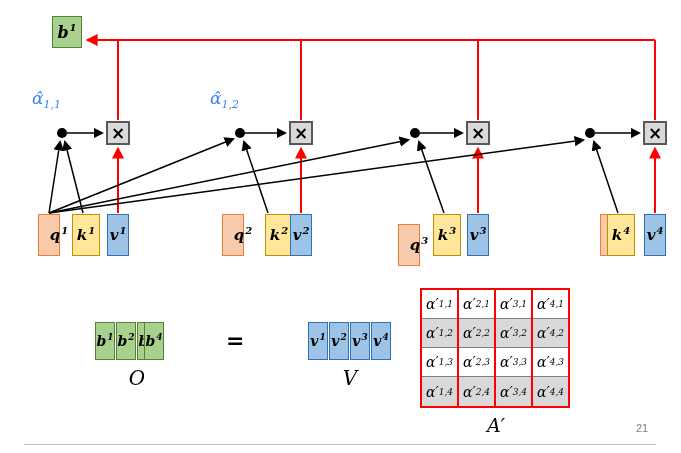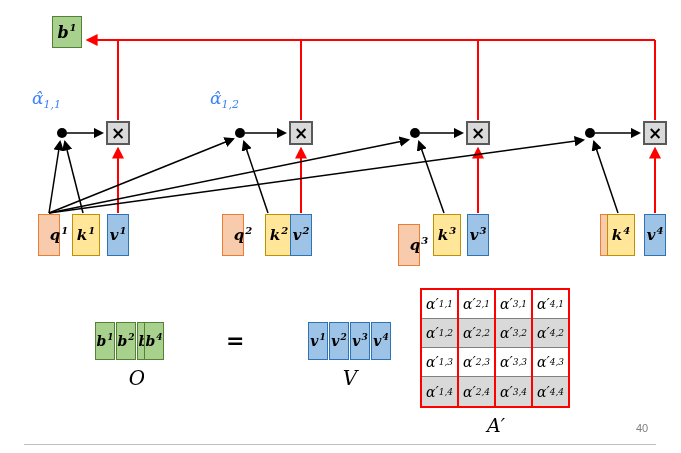--- a/index.html
+++ b/index.html
@@ -241,15 +241,15 @@
         <span>α′</span>
         <sub>4,3</sub>
       </div>
     <div class="mat-cell shaded">
         <span>α′</span>
         <sub>4,4</sub>
       </div>
   </div>
   <div class="matrix-label" style="left:422px;top:414px;width:148px">A′</div>
 
-  <div class="page-number" style="left:636px;top:422px">40</div>
+  <div class="page-number" style="left:636px;top:422px">21</div>
   <div class="footer-line"></div>
 </div>
 
 </body></html>

